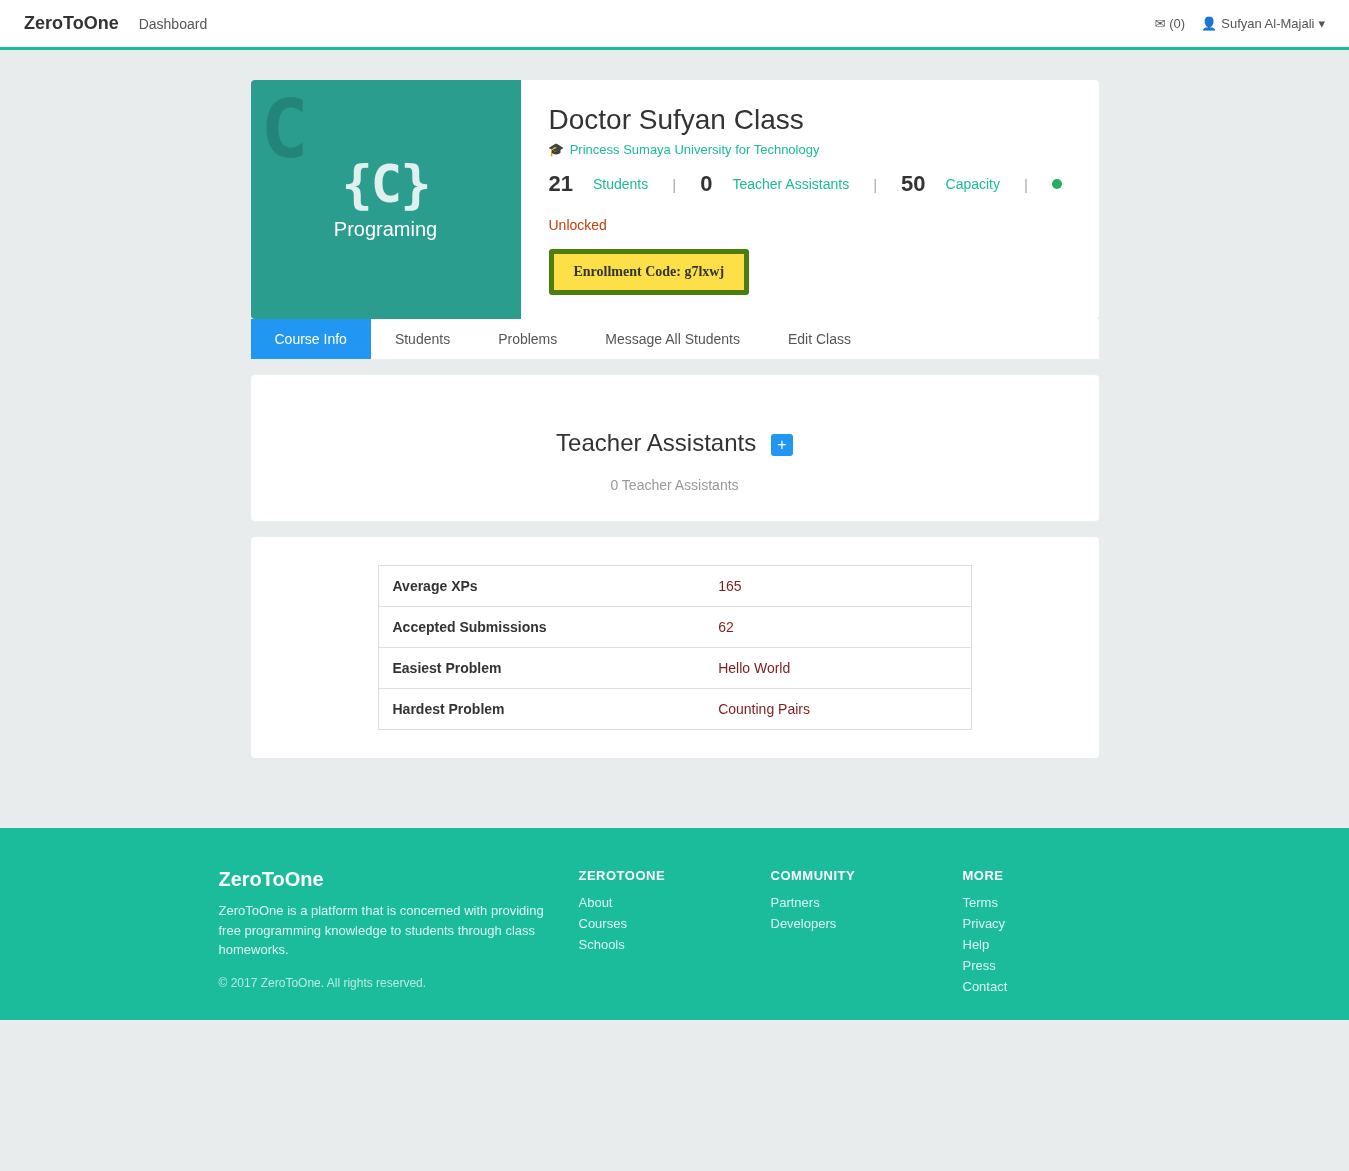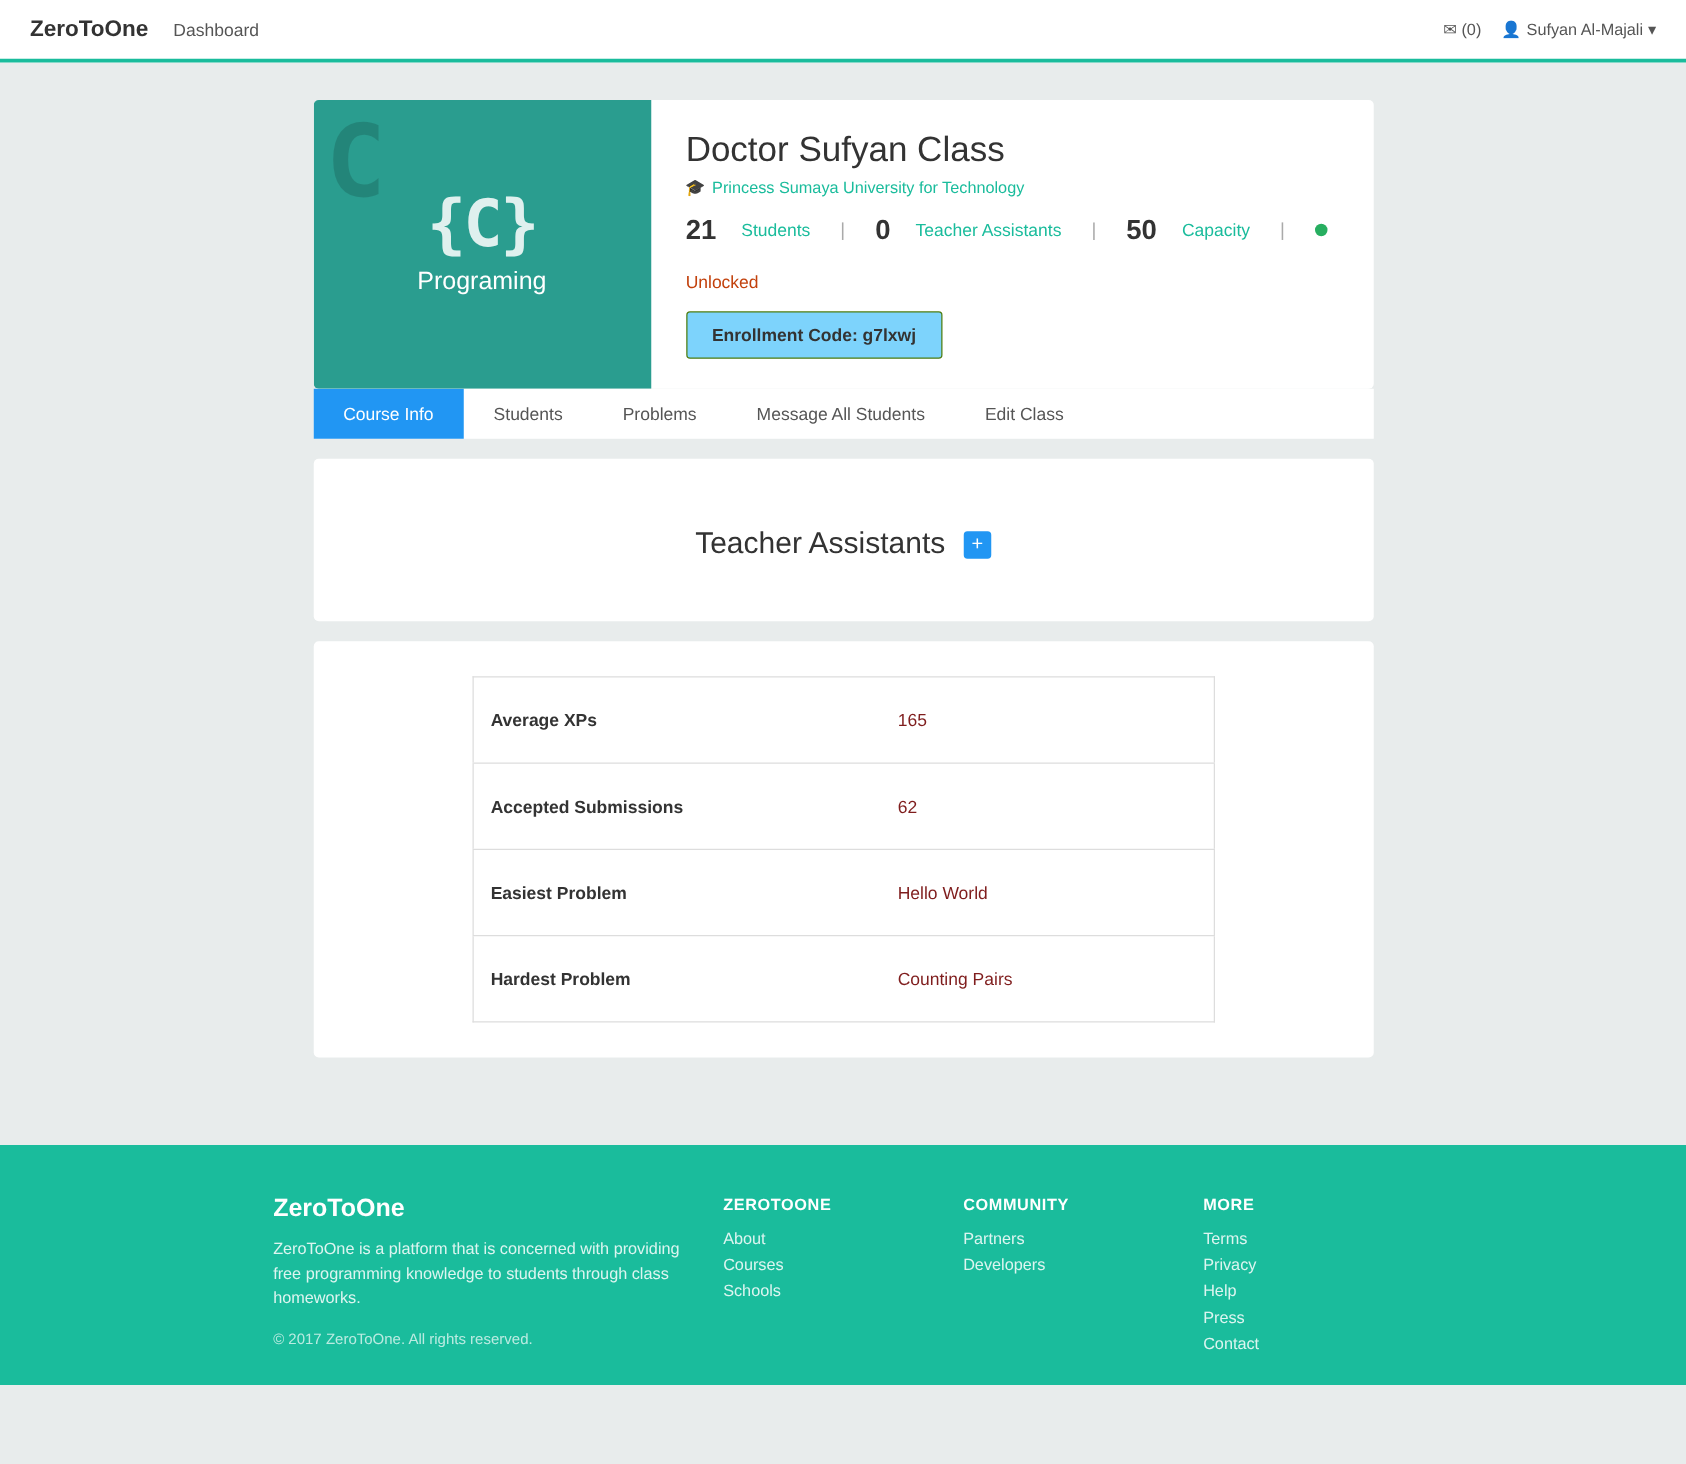--- a/index.html
+++ b/index.html
@@ -144,27 +144,28 @@
       border-radius: 50%;
       background: #27ae60;
       display: inline-block;
       margin-right: 3px;
     }
     .status-unlocked {
       color: #c2410c;
       font-size: 14px;
     }
     .enrollment-box {
-      background: #7dd3fc;
-      border: 1px solid #4d7c0f;
+      background: #fde047;
+      border: 5px solid #4d7c0f;
       border-radius: 3px;
       padding: 10px 20px;
       display: inline-block;
       font-size: 14px;
       color: #555;
+      font-family: Liberation Serif, serif;
     }
     .enrollment-box span {
       font-weight: bold;
       color: #333;
     }
 
     
     .tabs {
       display: flex;
       background: #fff;
@@ -225,21 +226,21 @@
     }
 
     
     .stats-table {
       width: 75%;
       margin: 0 auto;
       border-collapse: collapse;
       border: 1px solid #ddd;
     }
     .stats-table td {
-      padding: 26px 14px;
+      padding: 12px 14px;
       border-bottom: 1px solid #ddd;
       font-size: 14px;
     }
     .stats-table tr:last-child td {
       border-bottom: none;
     }
     .stats-table td:first-child {
       font-weight: bold;
       color: #333;
       width: 55%;
@@ -356,20 +357,21 @@
     <a class="tab">Problems</a>
     <a class="tab">Message All Students</a>
     <a class="tab">Edit Class</a>
   </div>
 
   <div class="section-card">
     <h2 class="section-title">
       <span>Teacher Assistants</span>
       <button class="add-btn">+</button>
     </h2>
+    <p class="section-subtitle">0 Teacher Assistants</p>
   </div>
 
   <div class="section-card">
     <table class="stats-table">
       <tbody>
         <tr>
           <td>Average XPs</td>
           <td><a class="stats-link">165</a></td>
         </tr>
         <tr>

